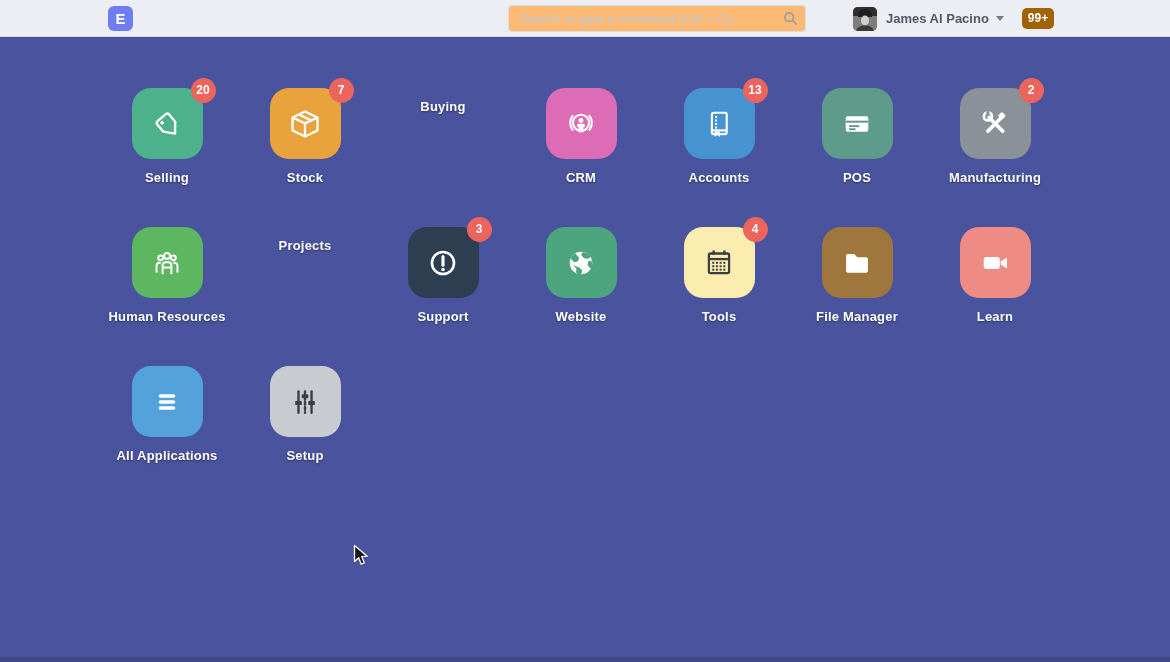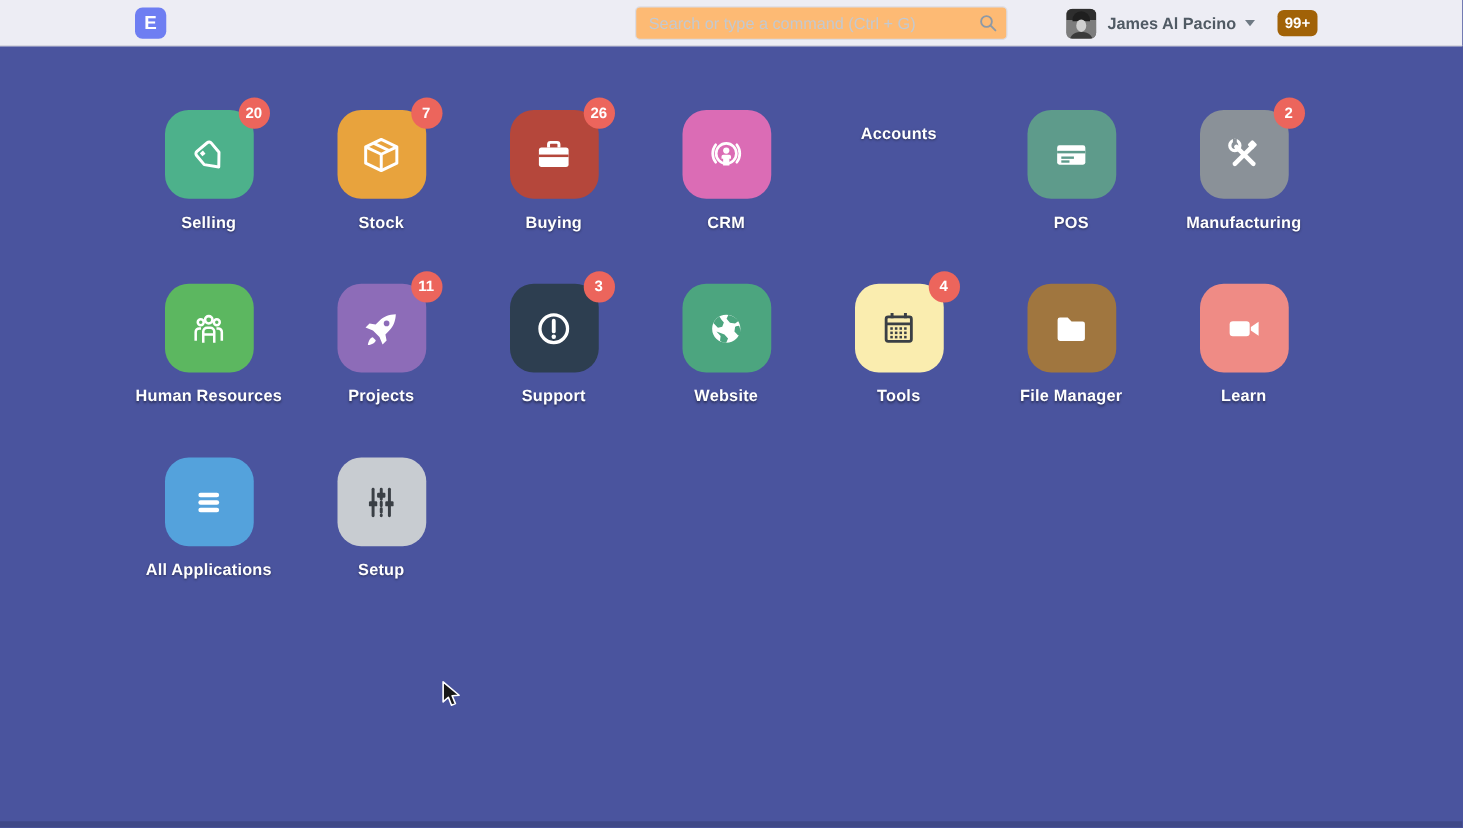--- a/index.html
+++ b/index.html
@@ -114,32 +114,20 @@
                 <path d="M10.8 8 L21.3 13"></path>
               </svg>
             </span>
           </div>
       <span class="badge">7</span>
     </div>
     <div class="tlabel">Stock</div>
   </div>
 
   <div class="cell">
-    <div class="tilewrap">
-      <div class="tile" style="background: rgb(181, 71, 59);">
-            <span class="ticon">
-              <svg viewBox="0 0 32 32">
-                <rect x="6" y="11" width="20" height="13" rx="1.8" fill="#fff"></rect>
-                <path d="M12.5 11 V8.8 a1.3 1.3 0 0 1 1.3-1.3 h4.4 a1.3 1.3 0 0 1 1.3 1.3 V11" fill="none" stroke="#fff" stroke-width="2"></path>
-                <rect x="6" y="15.7" width="20" height="1.7" fill="#b5473b"></rect>
-              </svg>
-            </span>
-          </div>
-      <span class="badge">26</span>
-    </div>
     <div class="tlabel">Buying</div>
   </div>
 
   <div class="cell">
     <div class="tilewrap">
       <div class="tile" style="background: rgb(219, 108, 181);">
             <span class="ticon">
               <svg viewBox="0 0 32 32">
                 <circle cx="16" cy="15" r="6.8" fill="none" stroke="#fff" stroke-width="1.8"></circle>
                 <path d="M8.9 9.1 a9.6 9.6 0 0 0 0 11.8" fill="none" stroke="#fff" stroke-width="1.8" stroke-linecap="round"></path>
@@ -148,20 +136,38 @@
                 <path d="M13.9 23 v-4.4 h-1.1 v-1.6 a1.2 1.2 0 0 1 1.2-1.2 h4 a1.2 1.2 0 0 1 1.2 1.2 v1.6 h-1.1 V23 z" fill="#fff"></path>
               </svg>
             </span>
           </div>
 
     </div>
     <div class="tlabel">CRM</div>
   </div>
 
   <div class="cell">
+    <div class="tilewrap">
+      <div class="tile" style="background: rgb(71, 147, 210);">
+            <span class="ticon">
+              <svg viewBox="0 0 32 32">
+                <rect x="10" y="6.5" width="12.5" height="18" rx="1.5" fill="none" stroke="#fff" stroke-width="1.8"></rect>
+                <path d="M10 21.4 h12.5" stroke="#fff" stroke-width="1.8"></path>
+                <g fill="#fff">
+                  <rect x="12.7" y="9.2" width="1.7" height="1.7"></rect>
+                  <rect x="12.7" y="12.2" width="1.7" height="1.7"></rect>
+                  <rect x="12.7" y="15.2" width="1.7" height="1.7"></rect>
+                  <rect x="12.7" y="18.2" width="1.7" height="1.7"></rect>
+                  <path d="M12.3 22.3 v4.6 l2.2-1.9 2.2 1.9 v-4.6 z"></path>
+                </g>
+              </svg>
+            </span>
+          </div>
+      <span class="badge">13</span>
+    </div>
     <div class="tlabel">Accounts</div>
   </div>
 
   <div class="cell">
     <div class="tilewrap">
       <div class="tile" style="background: rgb(94, 155, 139);">
             <span class="ticon">
               <svg viewBox="0 0 32 32">
                 <rect x="6.5" y="9.5" width="19" height="13" rx="1.6" fill="#fff"></rect>
                 <rect x="6.5" y="13.2" width="19" height="1.7" fill="#5e9b8b"></rect>
@@ -207,32 +213,20 @@
                 <path d="M12.3 19.8 h7.4"></path>
               </svg>
             </span>
           </div>
 
     </div>
     <div class="tlabel">Human Resources</div>
   </div>
 
   <div class="cell">
-    <div class="tilewrap">
-      <div class="tile" style="background: rgb(141, 108, 184);">
-            <span class="ticon">
-              <svg viewBox="0 0 32 32">
-                <path d="M25.8 6.2 c-4.6 .1 -8.3 1.7 -11 4.4 l-2.6 2.6 -4.1-.8 -2.7 2.7 5 2.1 4.4 4.4 2.1 5 2.7-2.7 -.8-4.1 2.6-2.6 c2.7-2.7 4.3-6.4 4.4-11 z" fill="#fff"></path>
-                <circle cx="19.6" cy="12.4" r="1.9" fill="#8d6cb8"></circle>
-                <path d="M10.3 21.7 c-1.6 .3 -3.1 2.5 -3.3 5.3 2.8-.2 5-1.7 5.3-3.3 z" fill="#fff"></path>
-              </svg>
-            </span>
-          </div>
-      <span class="badge">11</span>
-    </div>
     <div class="tlabel">Projects</div>
   </div>
 
   <div class="cell">
     <div class="tilewrap">
       <div class="tile" style="background: rgb(45, 62, 80);">
             <span class="ticon">
               <svg viewBox="0 0 32 32">
                 <circle cx="16" cy="16" r="9.3" fill="none" stroke="#fff" stroke-width="2.2"></circle>
                 <path d="M16 10.6 v7.2" stroke="#fff" stroke-width="2.6" stroke-linecap="round"></path>

